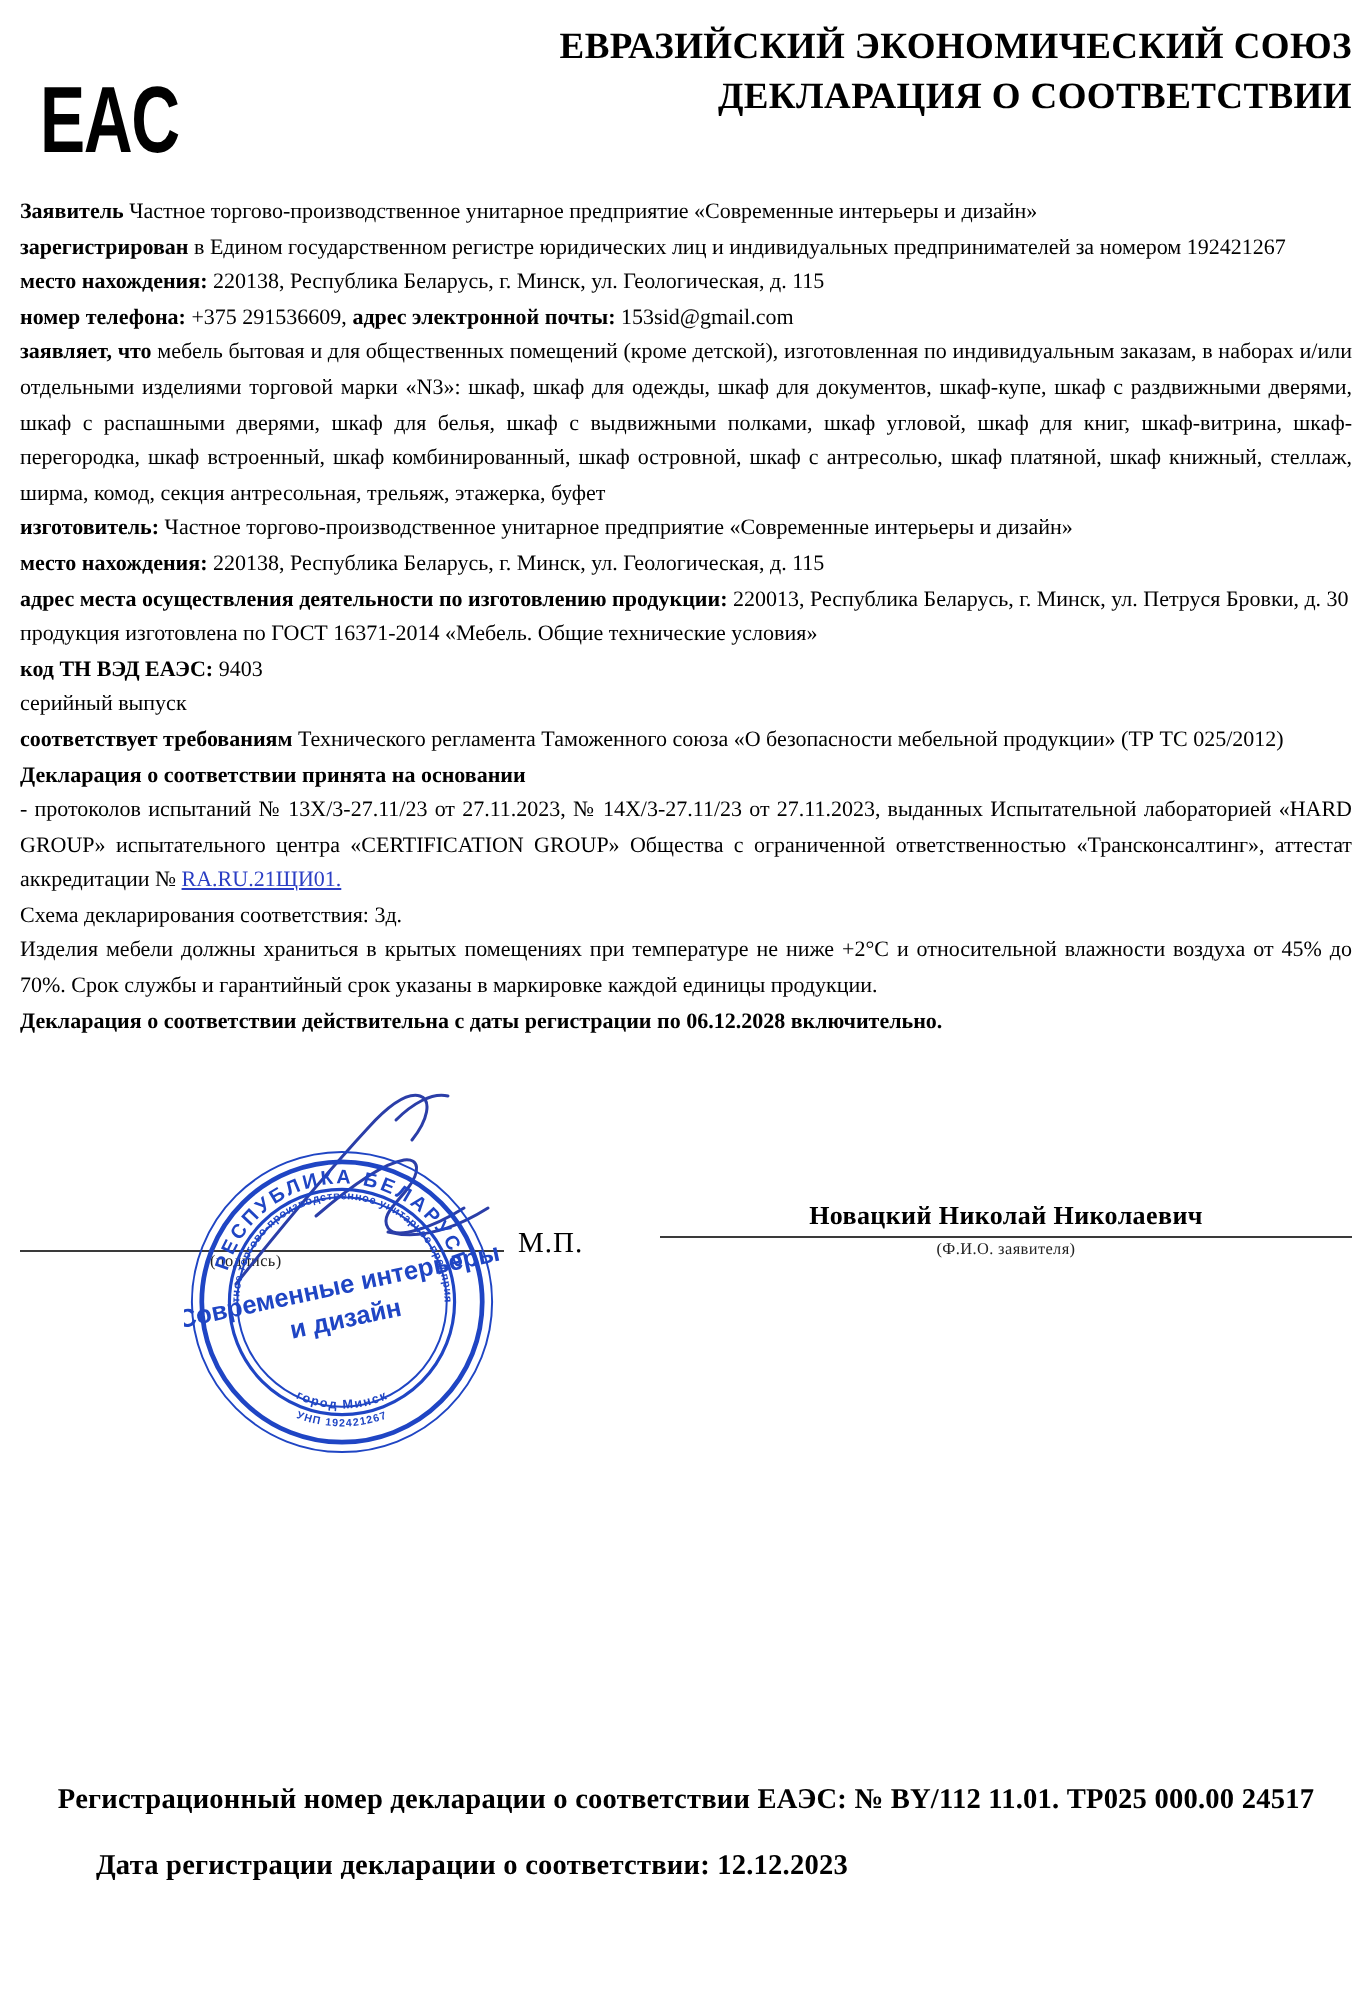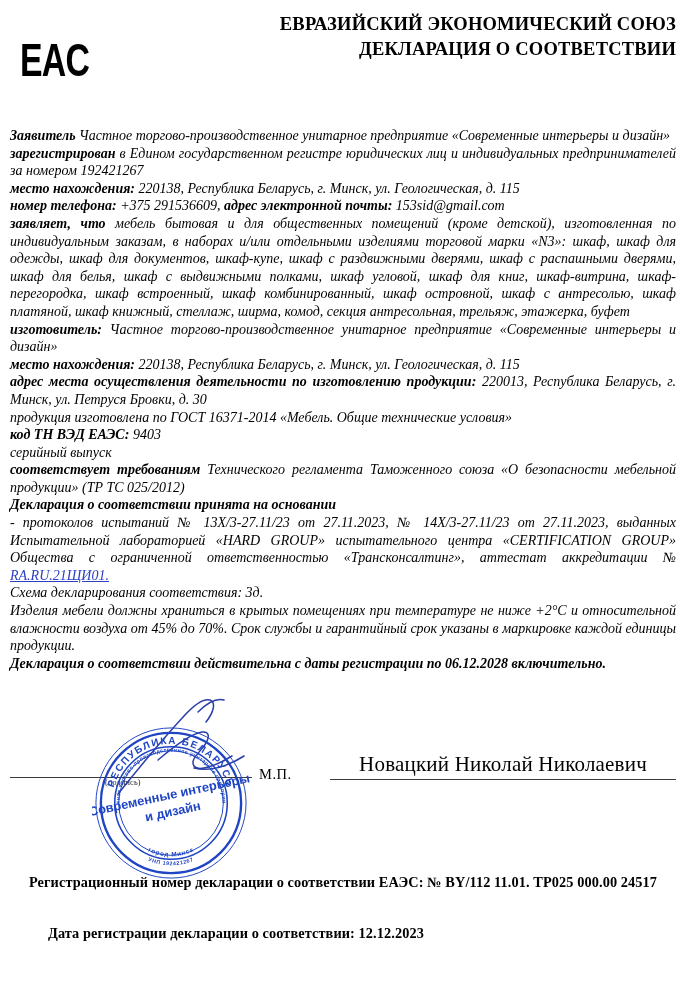--- a/index.html
+++ b/index.html
@@ -51,26 +51,25 @@
   .title-line {
     font-size: 18.5px;
     font-weight: 700;
     letter-spacing: 0.2px;
     line-height: 25px;
     white-space: nowrap;
   }
 
   
   .body {
-    margin-top: 35px;
-    font-size: 14px;
+    margin-top: 6px;
+    font-size: 11px;
     line-height: 17.6px;
     text-align: justify;
     text-justify: inter-word;
-    font-style: italic;
   }
   .body p {
     margin: 0;
     padding: 0;
   }
   .p-just { text-align: justify; }
   .p-left { text-align: left; }
   b, .b { font-weight: 700; }
   .link {
     color: #2b3ec4;
@@ -107,22 +106,22 @@
     letter-spacing: 0.5px;
   }
   .sig-right {
     position: absolute;
     left: 320px;
     top: 22px;
     width: 346px;
     text-align: center;
   }
   .sig-name {
-    font-size: 21px;
-    font-weight: 400;
+    font-size: 13px;
+    font-weight: 700;
     letter-spacing: 0.2px;
     padding-bottom: 2px;
   }
   .sig-right-line {
     border-bottom: 1px solid #3a3a3a;
     width: 346px;
   }
   .sig-right-caption {
     margin-top: 1px;
     font-size: 8.2px;
@@ -147,21 +146,21 @@
     top: -6px;
     width: 158px;
     height: 158px;
     pointer-events: none;
   }
 
   
   .reg-line {
     position: absolute;
     left: 10px;
-    top: 874px;
+    top: 892px;
     width: 666px;
     text-align: center;
     font-size: 14.3px;
     font-weight: 700;
     letter-spacing: 0.1px;
   }
   .date-line {
     position: absolute;
     left: 48px;
     top: 925px;
@@ -225,20 +224,21 @@
   <div class="sig-area">
 
     <div class="sig-left-line"></div>
     <div class="sig-left-caption">(подпись)</div>
 
     <div class="mp">М.П.</div>
 
     <div class="sig-right">
       <div class="sig-name">Новацкий Николай Николаевич</div>
       <div class="sig-right-line"></div>
+      <div class="sig-right-caption">(Ф.И.О. заявителя)</div>
     </div>
 
     <svg class="handsign" viewBox="0 0 200 120">
       <g fill="none" stroke="#2b3ea8" stroke-width="1.5" stroke-linecap="round">
         <path d="M20 108 C 36 88, 62 56, 86 30 C 96 19, 105 12, 112 14 C 118 16, 116 26, 108 36"></path>
         <path d="M60 74 C 74 62, 92 48, 104 46 C 112 45, 112 52, 106 60 C 100 68, 92 74, 96 80 C 100 86, 118 80, 134 70"></path>
         <path d="M96 82 C 112 86, 130 80, 146 70"></path>
         <path d="M100 26 C 108 18, 118 12, 126 14"></path>
       </g>
     </svg>

